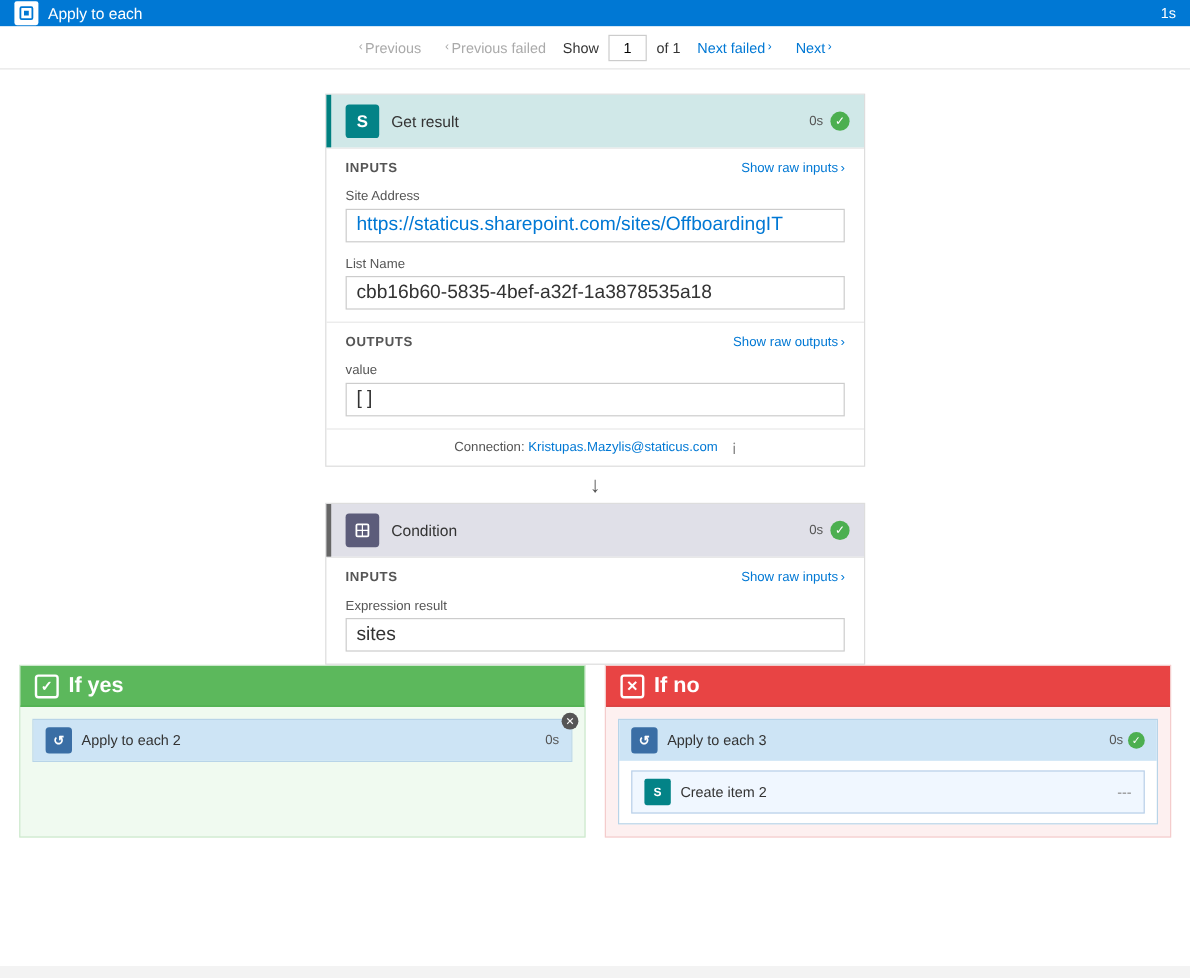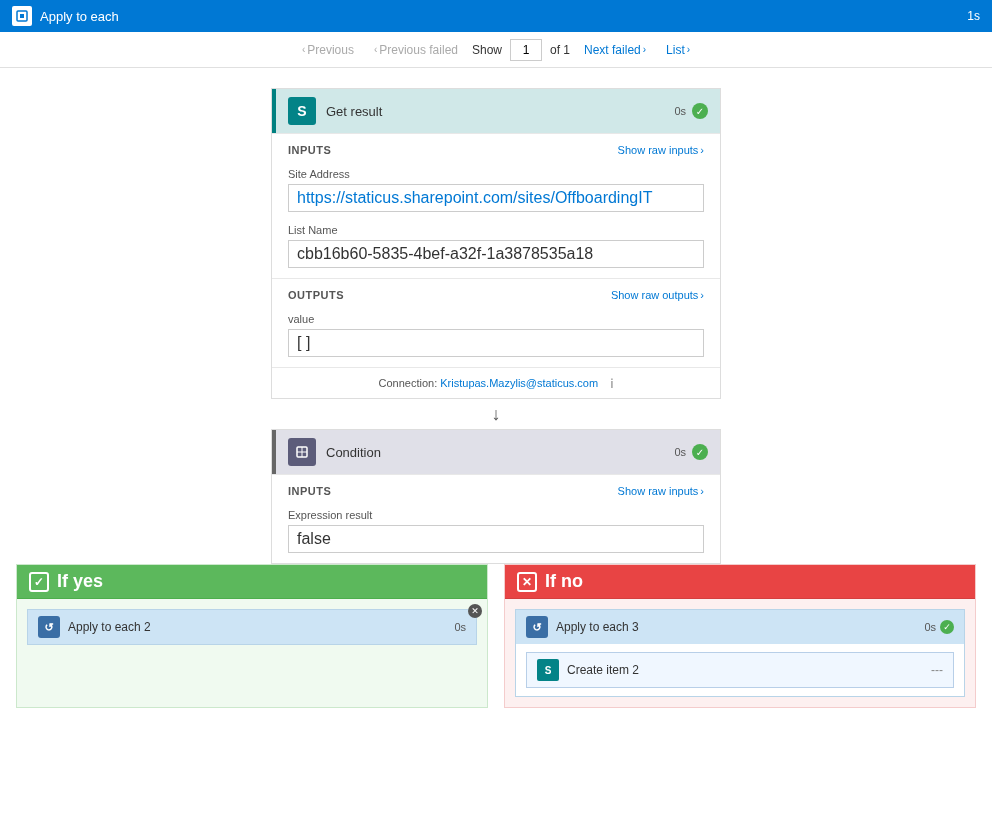--- a/index.html
+++ b/index.html
@@ -1,20 +1,20 @@
 <!DOCTYPE html>
 <html><head>
   <meta charset="utf-8">
   <style>
     * { box-sizing: border-box; margin: 0; padding: 0; }
     body { font-family: 'Segoe UI', Arial, sans-serif; font-size: 12px; background: #f3f3f3; color: #333; overflow: hidden; }
 
     .app-header {
       display: flex; align-items: center; justify-content: space-between;
-      background: #0078d4; color: white; height: 32px; padding: 0 12px;
+      background: #0078d4; color: white; height: 22px; padding: 0 12px;
     }
     .app-header-left { display: flex; align-items: center; gap: 8px; }
     .header-icon { width: 20px; height: 20px; background: white; border-radius: 2px; display: flex; align-items: center; justify-content: center; }
     .header-icon svg { width: 14px; height: 14px; }
     .header-title { font-size: 13px; font-weight: 400; }
     .header-duration { font-size: 12px; }
 
     .nav-bar {
       display: flex; align-items: center; justify-content: center;
       background: white; border-bottom: 1px solid #e0e0e0;
@@ -195,21 +195,21 @@
     <span>Previous failed</span>
   </button>
   <span class="show-label">Show</span>
   <input class="page-input" type="text" value="1" style="">
   <span class="of-label">of 1</span>
   <button>
     <span>Next failed</span>
     <span class="chevron">›</span>
   </button>
   <button>
-    <span>List</span>
+    <span>Next</span>
     <span class="chevron">›</span>
   </button>
 </div>
 
 <div class="canvas">
   <div class="flow-container">
 
     <div class="flow-card">
       <div class="card-header teal">
         <div class="card-icon sp">S</div>
@@ -273,21 +273,21 @@
       <div class="card-body">
         <div class="section">
           <div class="section-header">
             <span class="section-label">INPUTS</span>
             <span class="show-raw">
               <span>Show raw inputs</span>
               <span>›</span>
             </span>
           </div>
           <div class="field-label">Expression result</div>
-          <div class="field-value false-val">false</div>
+          <div class="field-value false-val">sites</div>
         </div>
       </div>
     </div>
 
     <div class="branch-row">
 
       <div class="branch-panel yes">
         <div class="branch-header yes">
           <div class="branch-icon">✓</div>
           <span class="branch-title">If yes</span>

